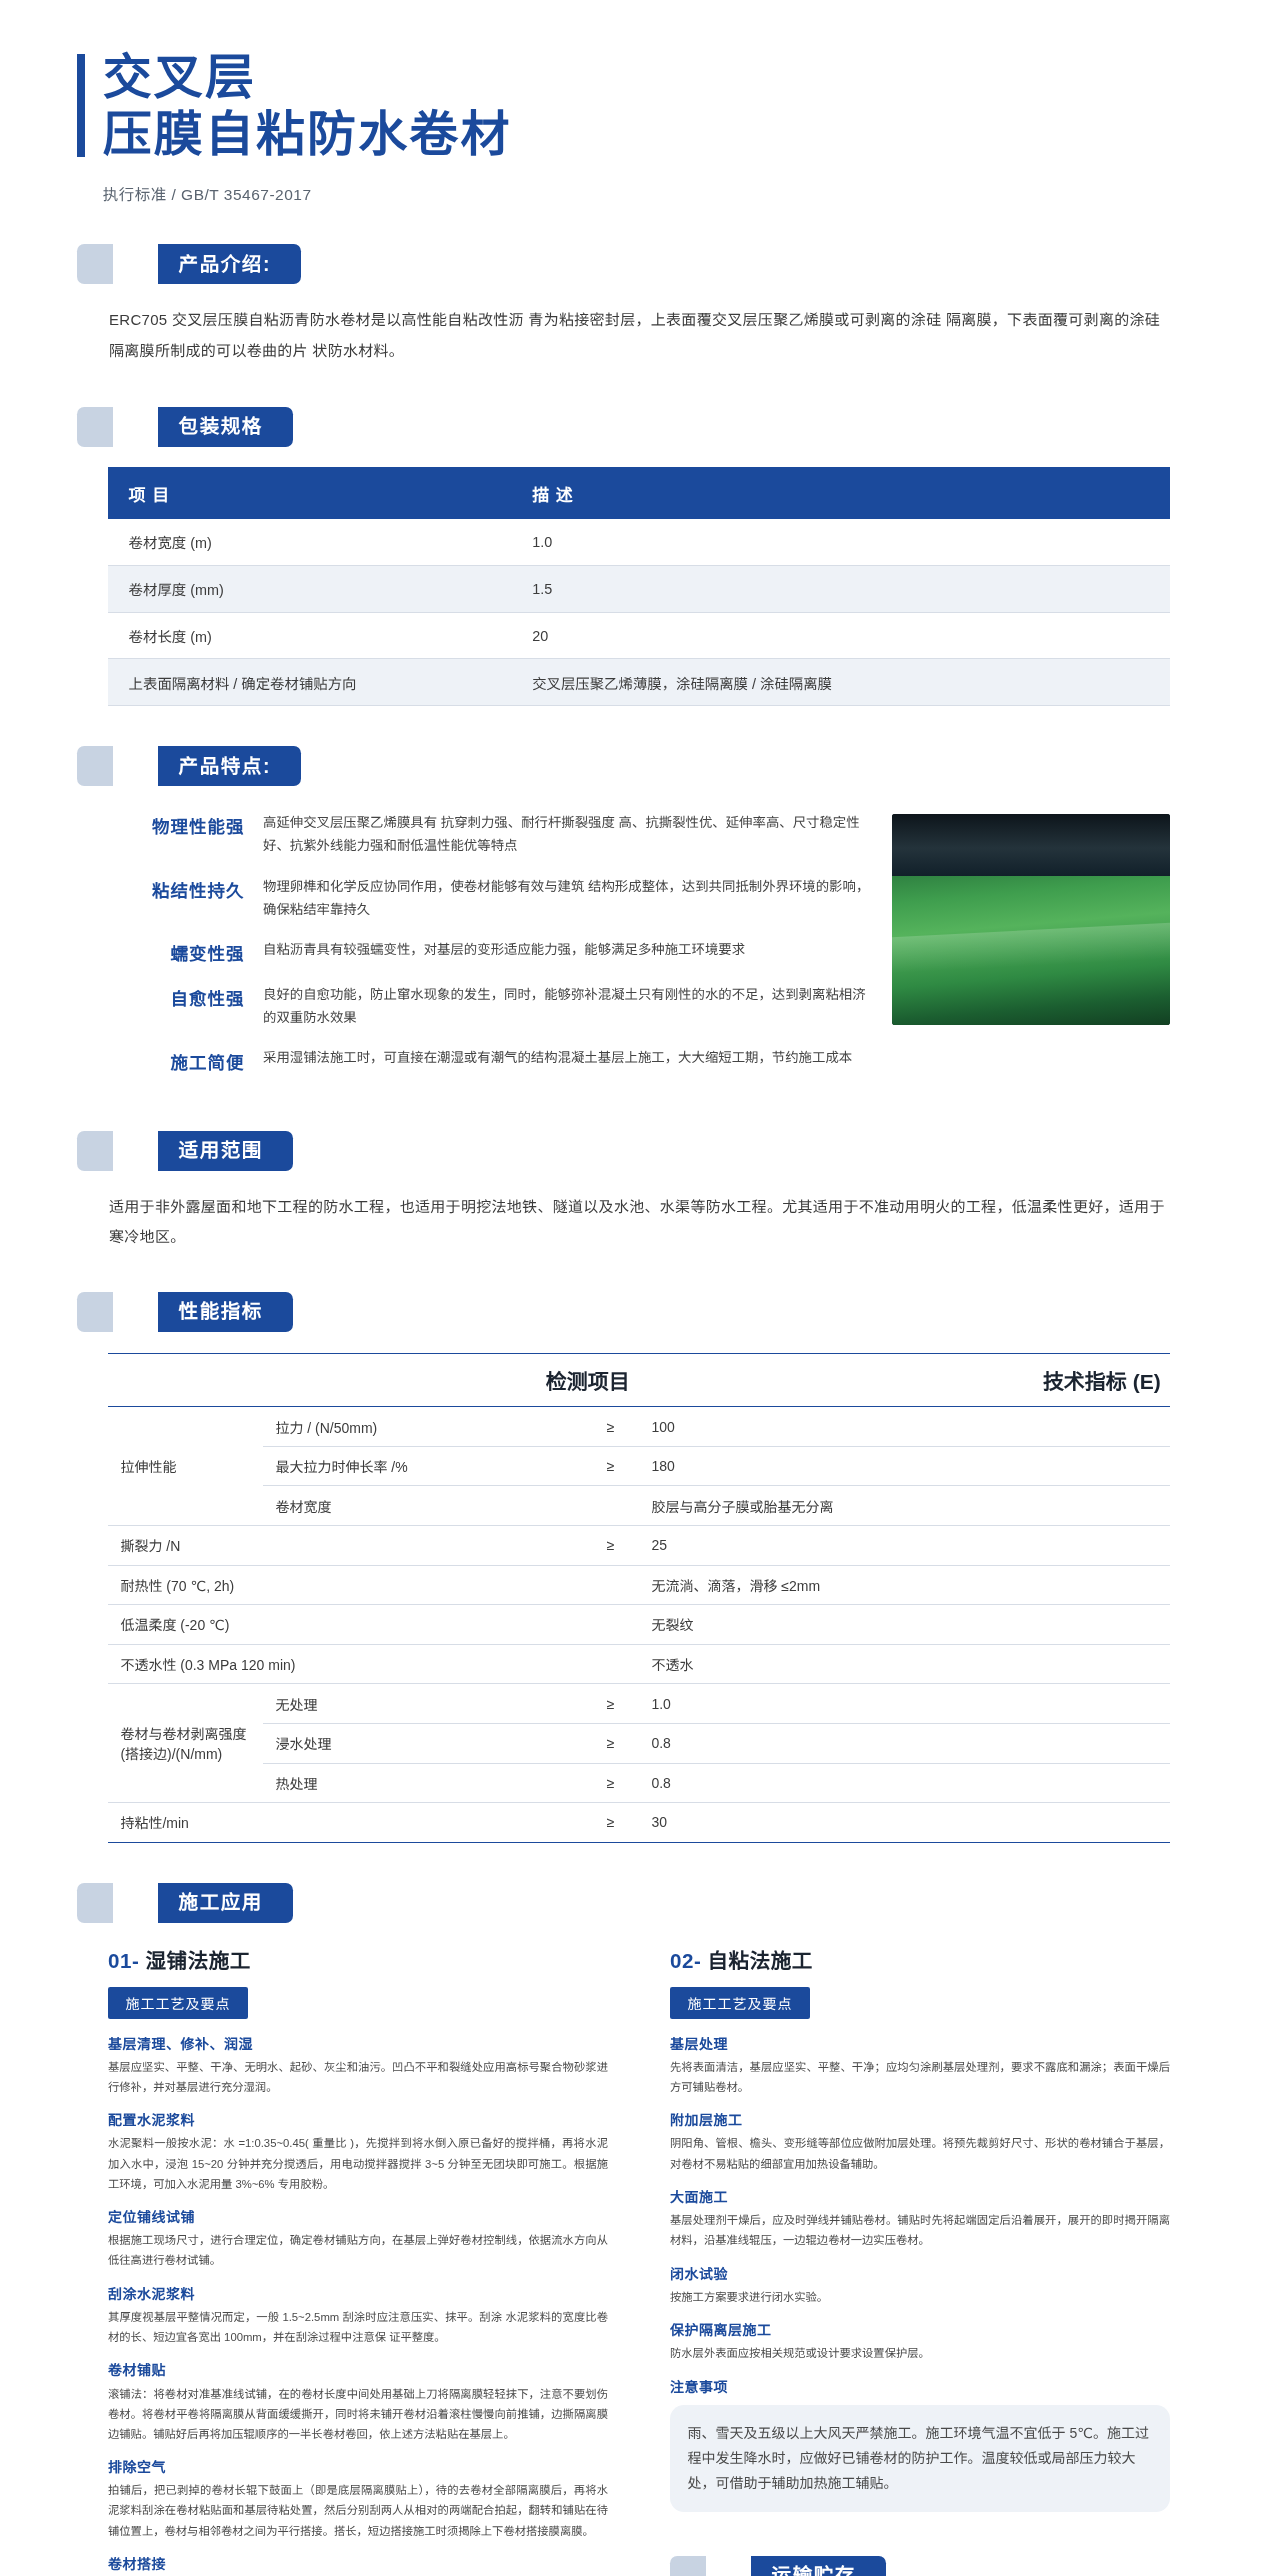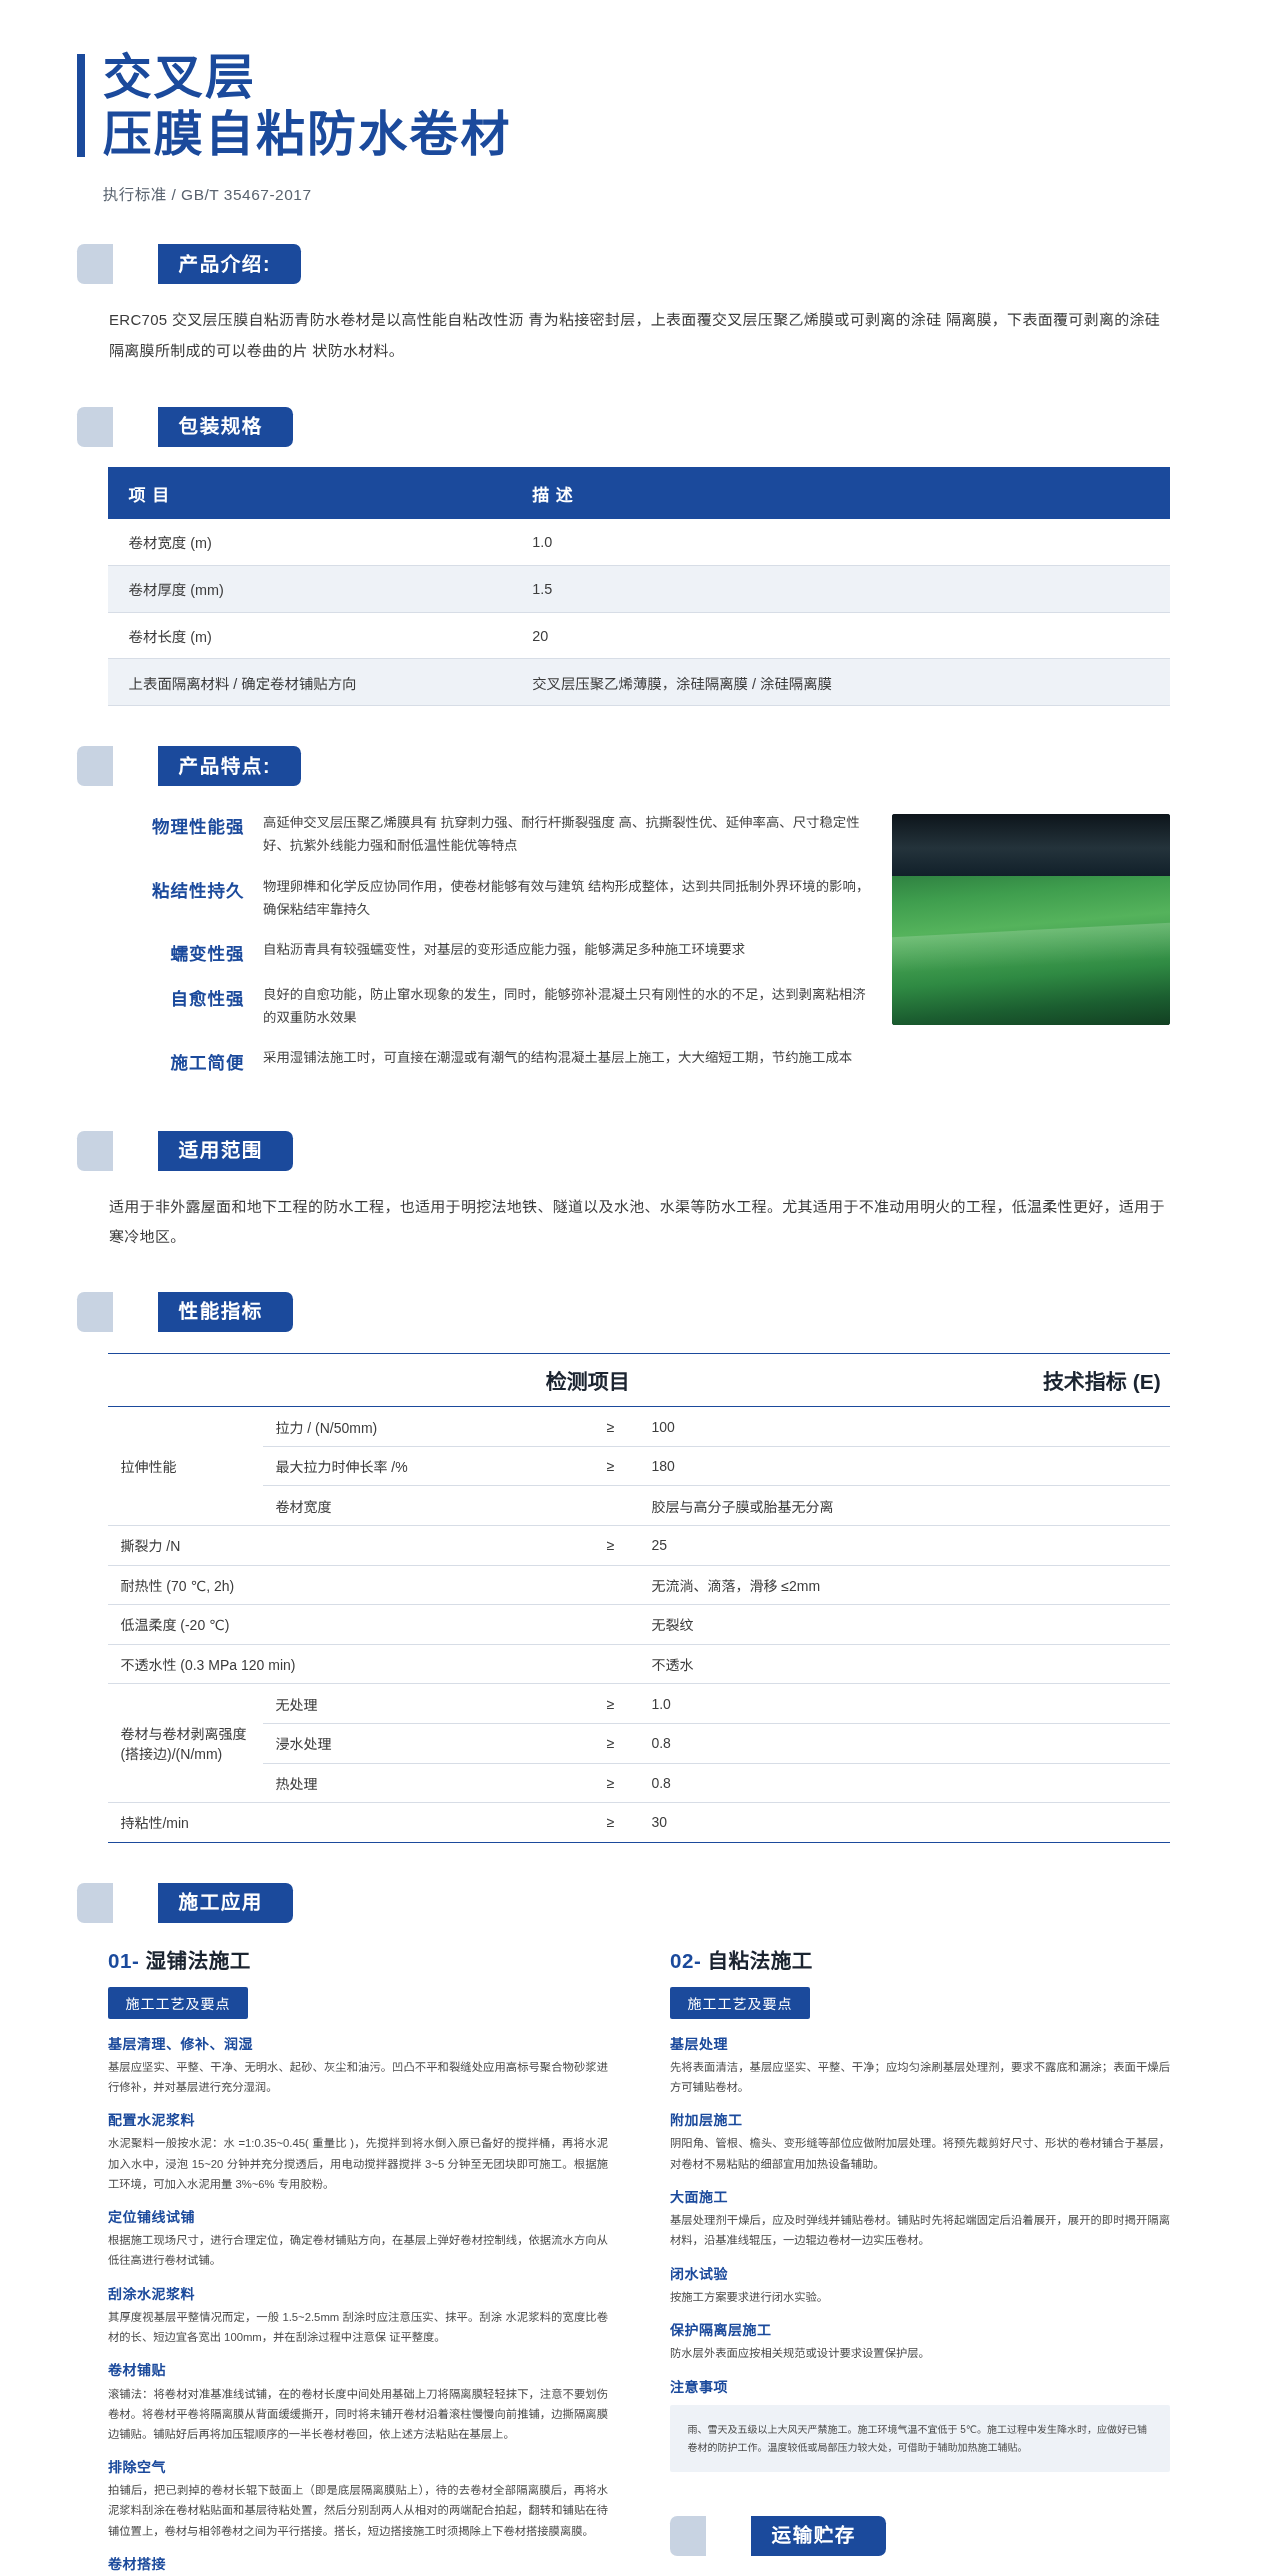--- a/index.html
+++ b/index.html
@@ -249,23 +249,23 @@
   .blk p{
     margin:0;
     font-size:11.3px;
     line-height:1.78;
     color:#4a4a4a;
     text-align:justify;
   }
   .notice{
     margin-top:9.3px;
     background:#eef2f7;
-    border-radius:2px;
+    border-radius:14px;
     padding:15.5px 17.5px;
-    font-size:10px;
+    font-size:14px;
     line-height:1.8;
     color:#4a4a4a;
   }
 
   
   .tlist{
     list-style:none;
     margin:5.2px 0 0 0;
     padding:0 0 0 8.2px;
     font-size:12px;

